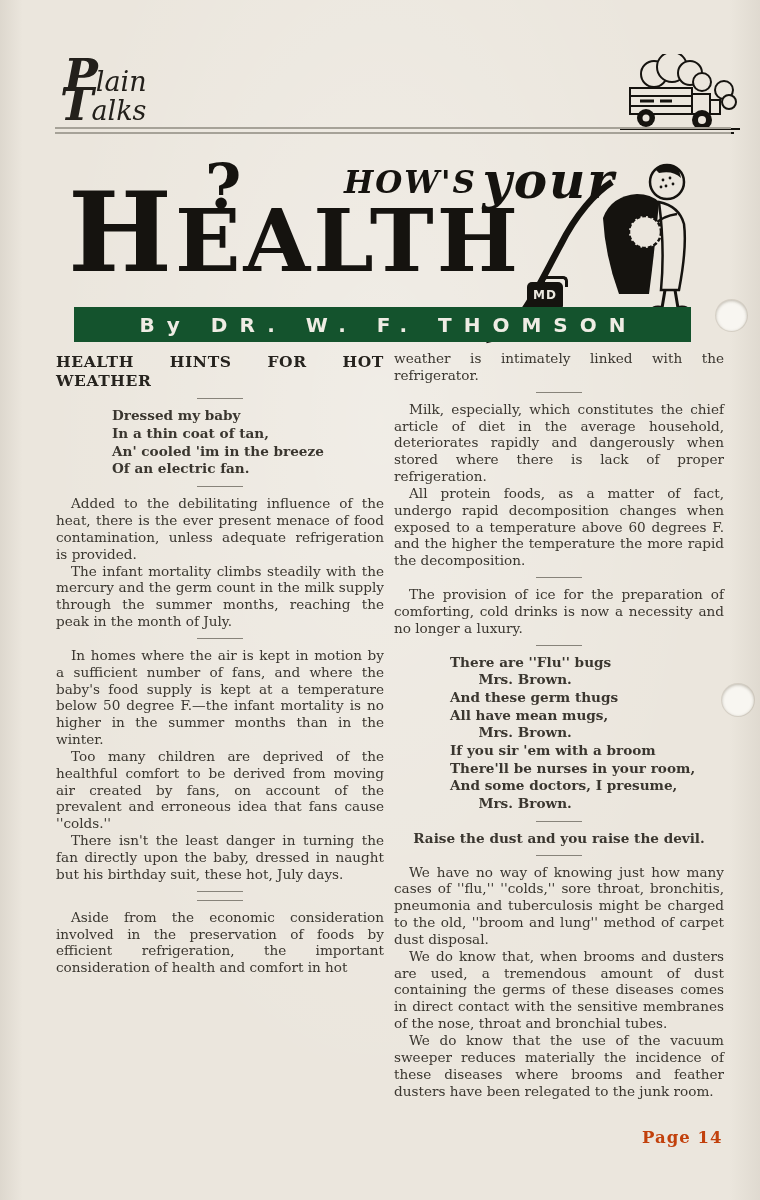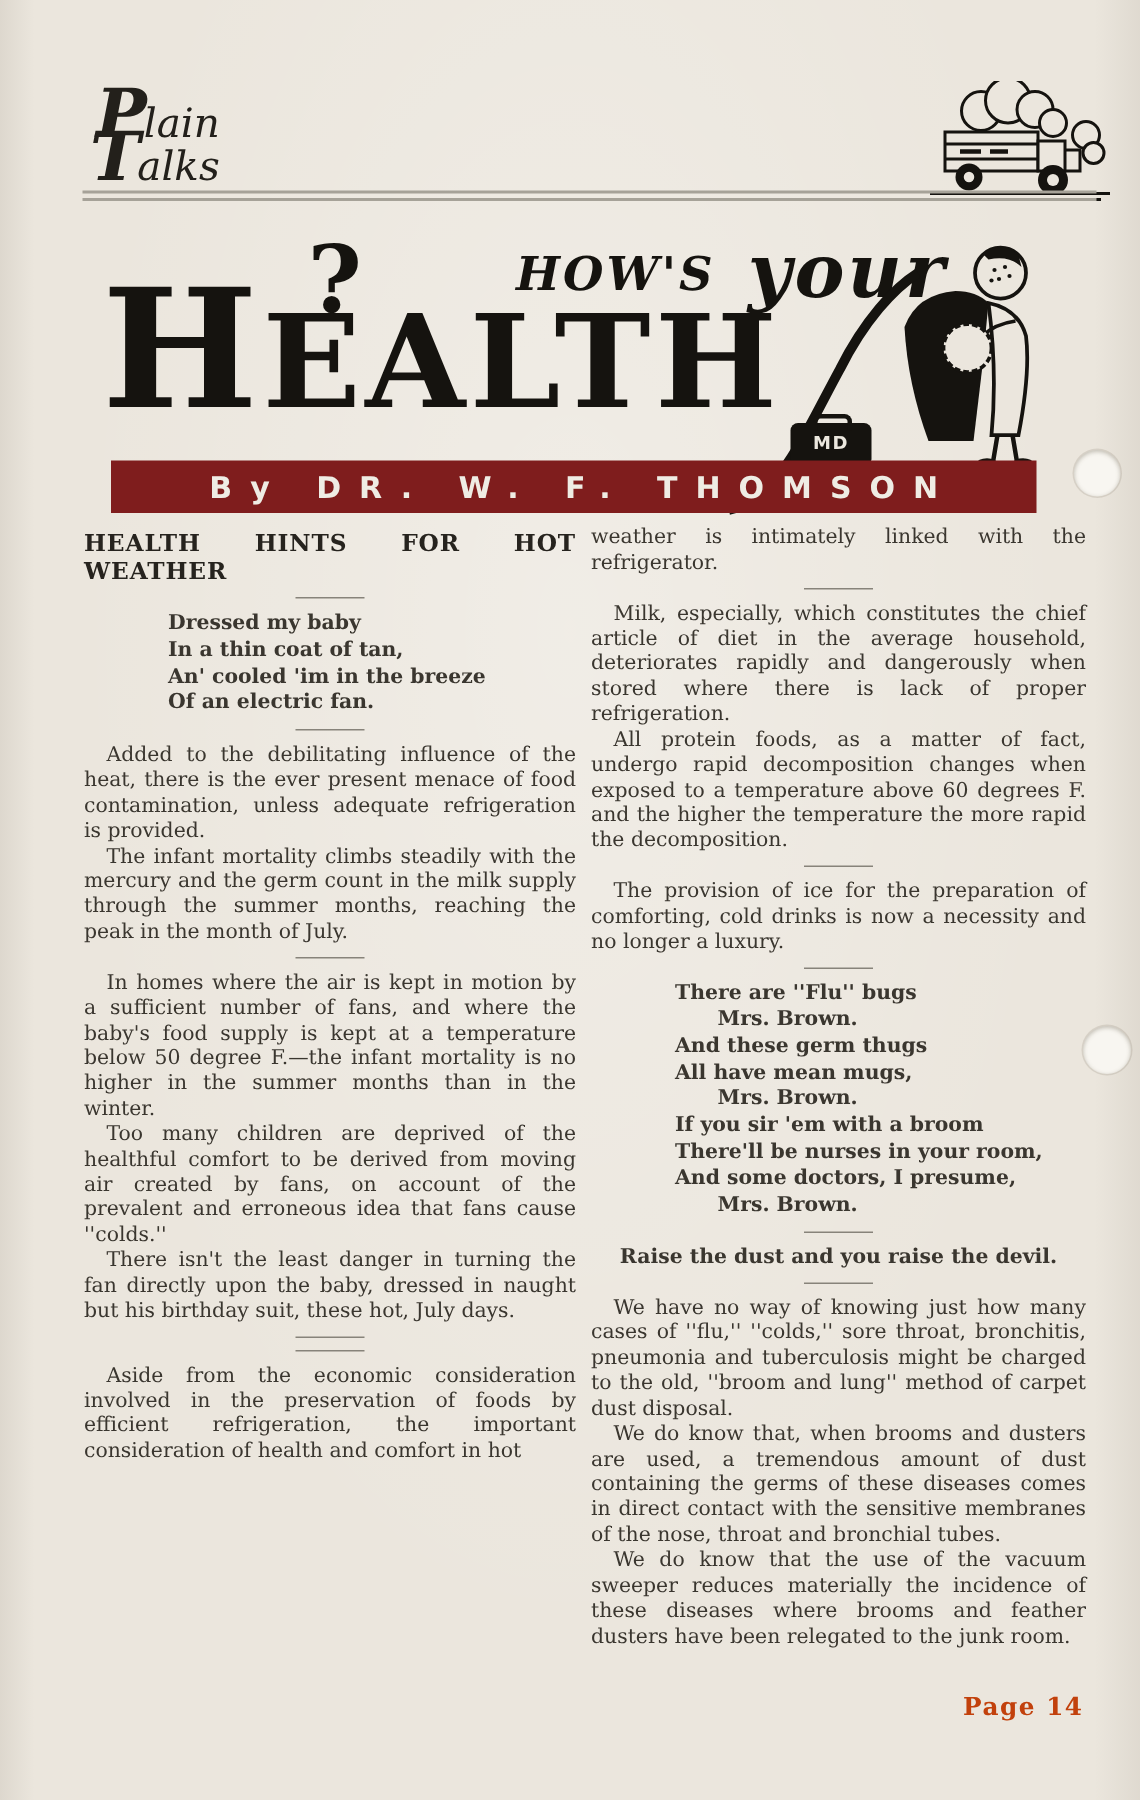--- a/index.html
+++ b/index.html
@@ -26,40 +26,40 @@
   .truck{ position:absolute; left:612px; top:54px; }
   .rule-double{
     position:absolute; left:55px; top:127px; width:676px; height:7px;
     border-top:2px solid #a6a298; border-bottom:2px solid #a6a298;
   }
 
   
   .qmark{ position:absolute; left:205px; top:150px; font-size:62px; font-weight:bold; color:#15130f; }
   .hows-your{ position:absolute; left:344px; top:146px; font-style:italic; font-weight:bold; color:#15130f; white-space:nowrap; }
   .hows{ font-size:31px; letter-spacing:2px; }
-  .your{ font-size:50px; letter-spacing:2px; position:relative; top:5px; margin-left:16px; }
+  .your{ font-size:50px; letter-spacing:2px; position:relative; top:5px; margin-left:0; }
   .health{
     position:absolute; left:68px; top:190px; color:#15130f;
     font-weight:bold; font-size:86px; line-height:1; letter-spacing:3px; white-space:nowrap;
   }
   .health .health-cap{ font-size:110px; line-height:.78; }
   .diag-line{ position:absolute; left:420px; top:148px; }
   .doctor{ position:absolute; left:585px; top:156px; }
   .md-bag{
-    position:absolute; left:527px; top:282px; width:54px; height:26px;
+    position:absolute; left:527px; top:282px; width:36px; height:26px;
     background:#15130f; border-radius:5px 5px 2px 2px;
     display:flex; align-items:center; justify-content:center;
     color:#ece8df; font-family:"DejaVu Sans",sans-serif; font-weight:bold; font-size:12px; letter-spacing:1px;
   }
   .md-bag::before{
     content:""; position:absolute; top:-6px; left:15px; width:20px; height:8px;
     border:3px solid #15130f; border-bottom:none; border-radius:5px 5px 0 0;
   }
   .byline-bar{
-    position:absolute; left:74px; top:307px; width:617px; height:35px; background:#7f1d1d;
+    position:absolute; left:74px; top:307px; width:617px; height:35px; background:#14532d;
     display:flex; align-items:center; justify-content:center;
     color:#efece4; font-family:"DejaVu Sans",sans-serif; font-weight:bold;
     font-size:20px; letter-spacing:12px; padding-left:12px; white-space:nowrap;
   }
 
   
   .col{ position:absolute; top:352px; font-size:13.6px; line-height:1.24; text-align:justify; color:#3a362f; }
   .col-left{ left:56px;  width:328px; }
   .col-right{ left:394px; top:350px; width:330px; }
   .para{ text-indent:15px; }

